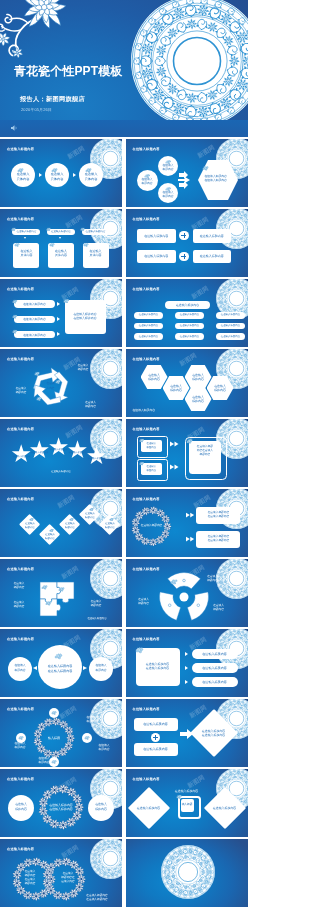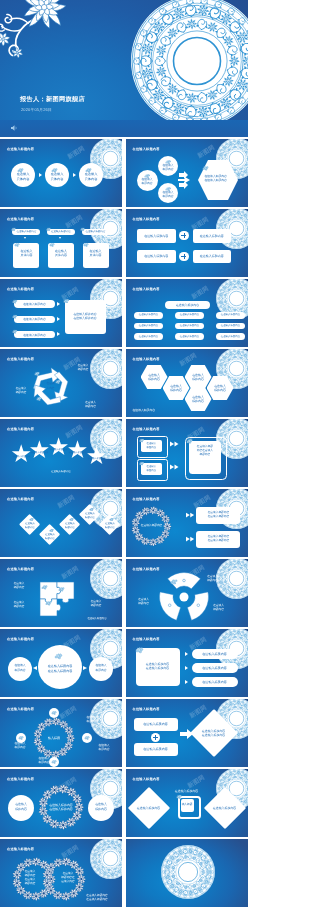--- a/index.html
+++ b/index.html
@@ -1705,20 +1705,21 @@
         <use href="#med"></use>
       </svg>
       <svg class="tl-peony">
         <use href="#peony"></use>
       </svg>
       <div class="tl-band"></div>
       <svg class="tl-speaker" viewBox="0 0 18 16">
         <path d="M2 6 H5 L9 2.5 V13.5 L5 10 H2 Z" fill="#9fc8ea"></path>
         <path d="M11.5 5.5 A4 4 0 0 1 11.5 10.5" fill="none" stroke="#9fc8ea" stroke-width="1.2"></path>
       </svg>
+      <div class="tl-heading">青花瓷个性PPT模板</div>
       <div class="tl-presenter">报告人：新图网旗舰店</div>
       <div class="tl-date">2020年05月26日</div>
     </div>
     <div class="slide" style="left:0.0px;top:139.0px">
       <svg class="sl-med">
         <use href="#med"></use>
       </svg>
       <div class="sl-title">在这输入标题内容</div>
       <div class="wm" style="left:66px;top:15px">新图网</div>
       <div class="circ" style="left:11px;top:24px;width:24px;height:24px;"></div>

